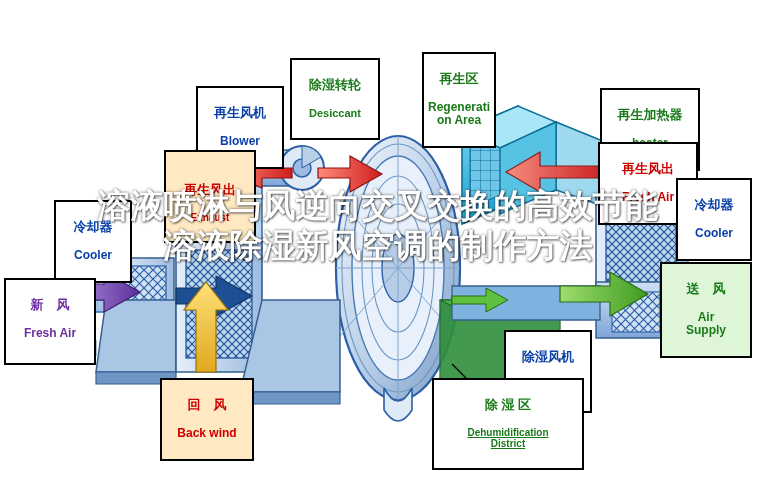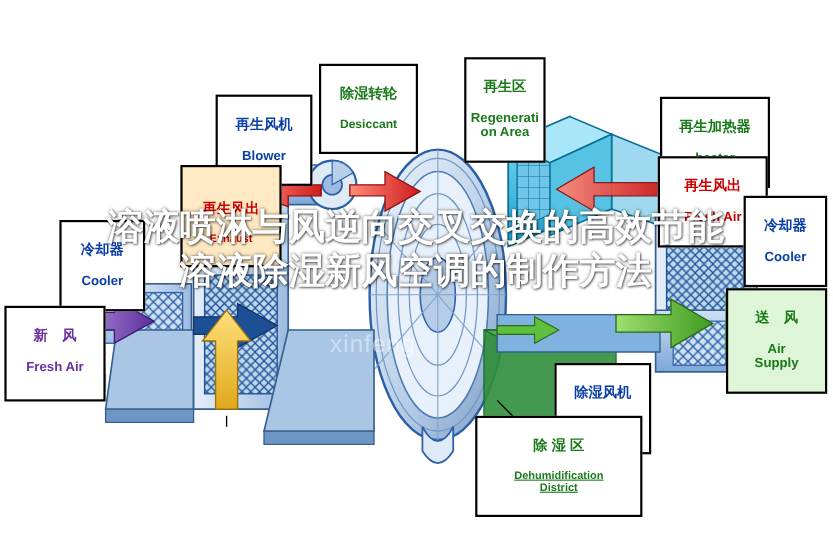--- a/index.html
+++ b/index.html
@@ -180,21 +180,20 @@
       <line x1="206" y1="378" x2="206" y2="388"></line>
       <line x1="540" y1="354" x2="520" y2="340"></line>
       <line x1="470" y1="382" x2="452" y2="364"></line>
       <line x1="60" y1="222" x2="96" y2="250"></line>
     </g>
 
     <path d="M688 318 L748 318 L748 330 L688 330 Z" fill="#7cc459" stroke="#2a6b16" stroke-width="1" opacity="0.8"></path>
     <path d="M8 340 L96 340 L96 356 L8 356 Z" fill="#b6cfe8" stroke="#35608f" stroke-width="1" opacity="0.8"></path>
   </svg>
 
-  <div class="wm">xinfeng</div>
 
   <div class="lbl green fw" style="left:290px;top:58px;width:90px;padding:3px 2px 4px;font-size:13px;">
     <div>除湿转轮</div>
     <div style="font-size:11px;">Desiccant</div>
   </div>
 
   <div class="lbl green fw" style="left:422px;top:52px;width:74px;padding:3px 2px 4px;font-size:13px;">
     <div>再生区</div>
     <div style="font-size:12px;">Regenerati
 on Area</div>
@@ -233,20 +232,24 @@
   <div class="lbl violet fw" style="left:4px;top:278px;width:92px;padding:3px 2px 8px;font-size:13px;">
     <div>新　风</div>
     <div style="font-size:12px;">Fresh Air</div>
   </div>
 
   <div class="lbl green fg" style="left:660px;top:262px;width:92px;padding:3px 20px 4px;font-size:13px;">
     <div>送　风</div>
     <div style="font-size:12px;">Air Supply</div>
   </div>
 
+  <div class="lbl red fy" style="left:160px;top:378px;width:94px;padding:3px 2px 4px;font-size:13px;">
+    <div>回　风</div>
+    <div style="font-size:12px;">Back wind</div>
+  </div>
 
   <div class="lbl blue fw" style="left:504px;top:330px;width:88px;padding:3px 2px 4px;font-size:13px;">
     <div>除湿风机</div>
     <div style="font-size:12px;">Blower</div>
   </div>
 
   <div class="lbl green fw" style="left:432px;top:378px;width:152px;padding:3px 2px 4px;font-size:13px;">
     <div>除 湿 区</div>
     <div style="font-size:10px;text-decoration:underline;">Dehumidification
 District</div>

